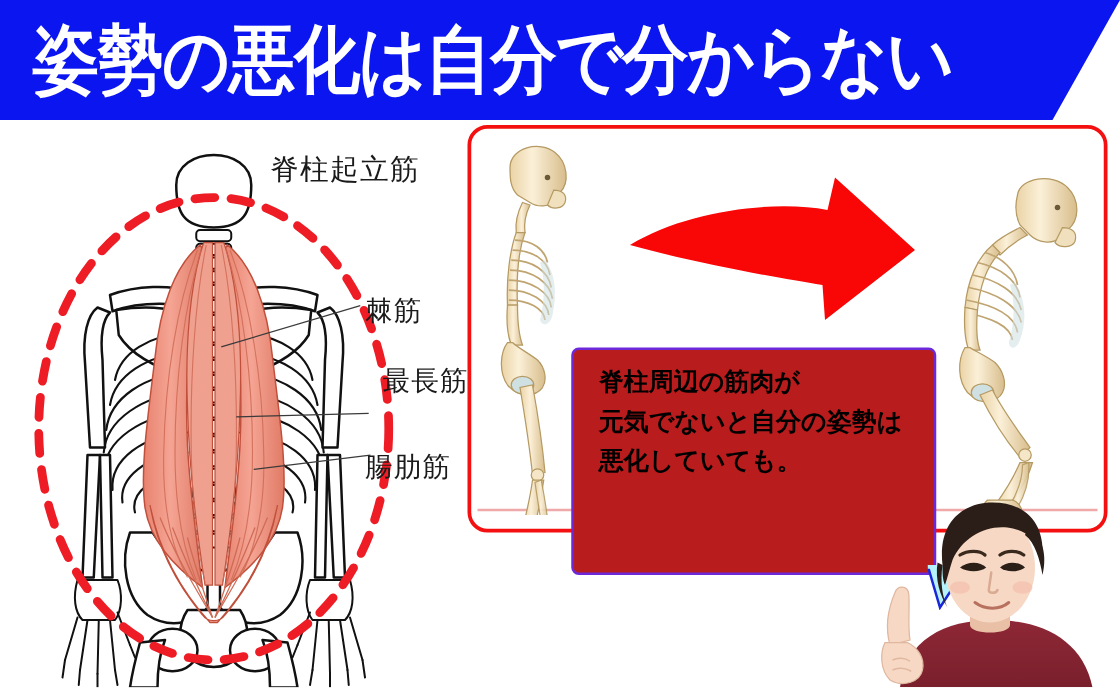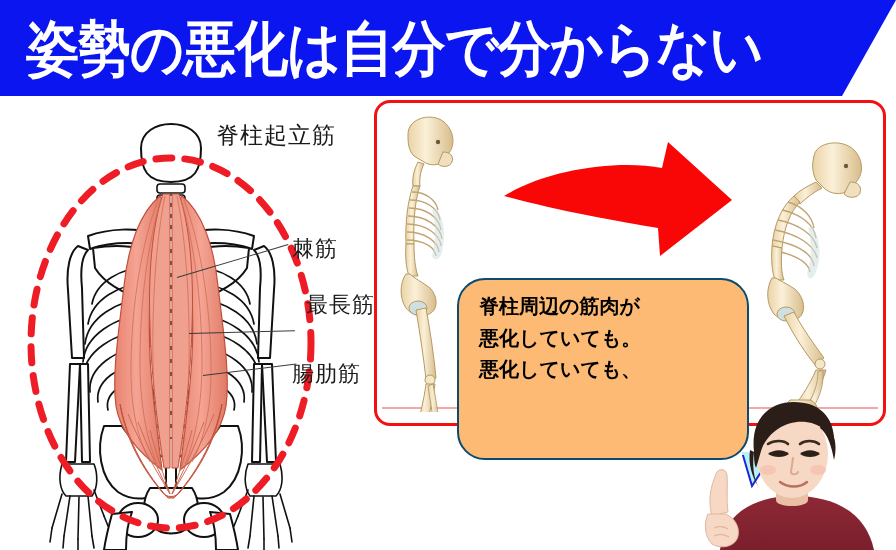--- a/index.html
+++ b/index.html
@@ -96,23 +96,23 @@
     width:232px; height:134px;
     z-index:16;
   }
   .arrow svg{display:block;}
 
   
   .bubble{
     position:absolute;
     left:457px; top:278px;
     width:292px; height:182px;
-    background:#fdba74;
-    border:2px solid #0c4a6e;
-    border-radius:28px;
+    background:#b91c1c;
+    border:2px solid #6d28d9;
+    border-radius:6px;
     box-sizing:border-box;
     z-index:30;
   }
   .bubble-text{
     position:absolute;
     left:20px; top:11px;
     right:8px;
     color:#000000;
     font-size:20px;
     font-weight:700;
@@ -387,22 +387,22 @@
   <div class="arrow">
     <svg width="232" height="134" viewBox="0 0 232 134" xmlns="http://www.w3.org/2000/svg">
       <path d="M2 58 C48 30 118 22 160 30 L166 4 L230 62 L158 118 L156 90
                C118 84 52 72 2 58 Z" fill="#f90606"></path>
     </svg>
   </div>
 
   <div class="bubble">
     <div class="bubble-text">
       <div>脊柱周辺の筋肉が</div>
+      <div>元気でないと自分の姿勢は</div>
       <div>悪化していても。</div>
-      <div>悪化していても、</div>
     </div>
   </div>
   <div class="bubble-tail">
     <svg width="34" height="36" viewBox="0 0 34 36" xmlns="http://www.w3.org/2000/svg">
       <path d="M0 0 L32 0 L10 34 Z" fill="#b6f2fb" stroke="#1a27d8" stroke-width="2"></path>
       <rect x="0" y="0" width="32" height="3" fill="#b6f2fb"></rect>
     </svg>
   </div>
 
   <div class="person">

